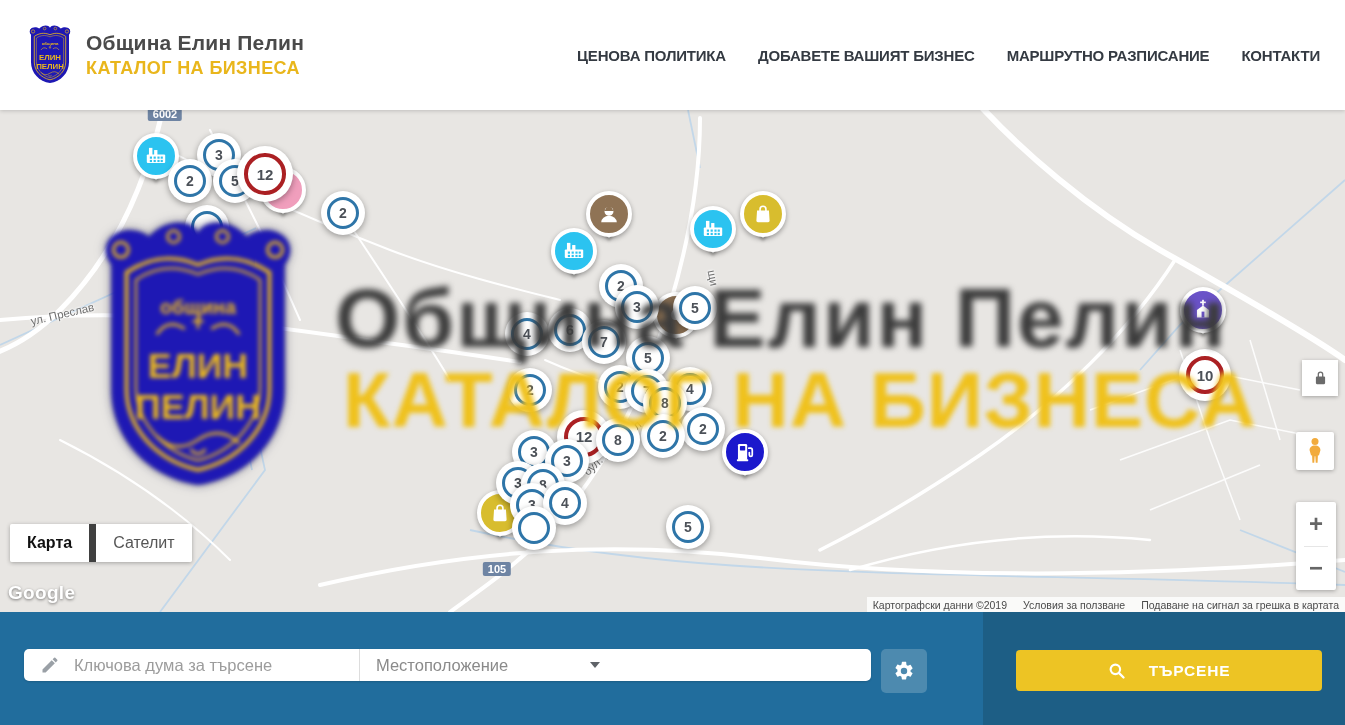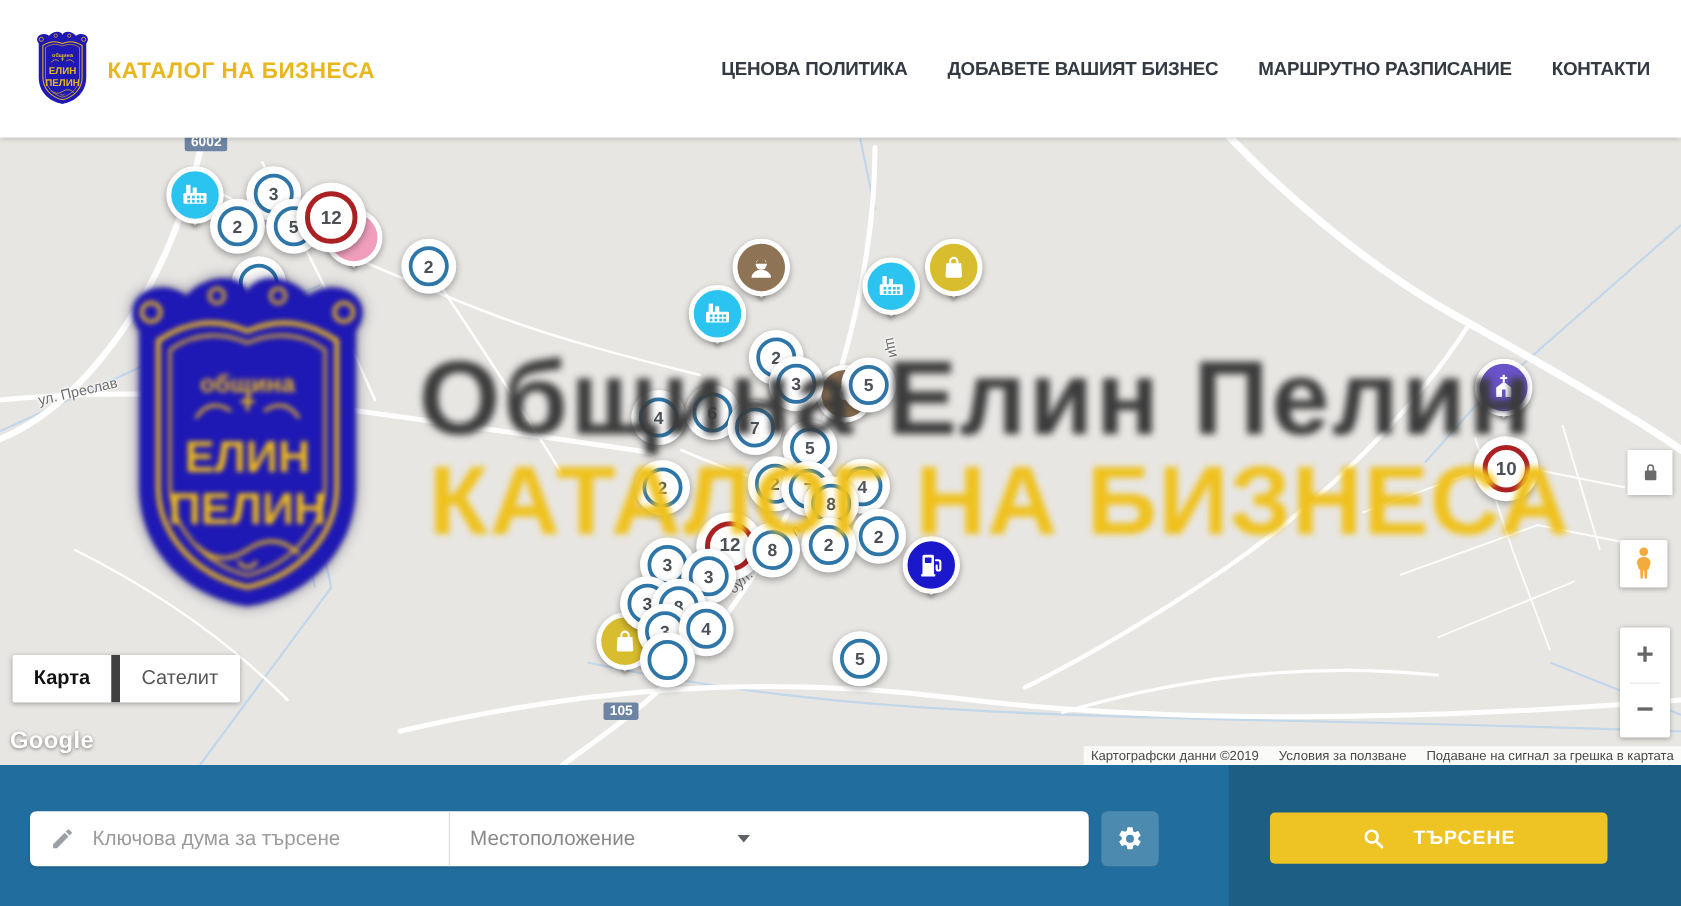--- a/index.html
+++ b/index.html
@@ -63,33 +63,33 @@
   .pegman-btn{position:absolute;left:1296px;top:322px;width:38px;height:38px;background:#fff;border:none;
           z-index:6;box-shadow:0 1px 4px rgba(0,0,0,.3);display:flex;align-items:center;justify-content:center;cursor:pointer;border-radius:2px}
   .zoomctl{position:absolute;left:1296px;top:392px;width:40px;height:88px;background:#fff;z-index:6;
           box-shadow:0 1px 4px rgba(0,0,0,.3);display:flex;flex-direction:column;border-radius:2px}
   .zbtn{flex:1;border:none;background:none;font-size:24px;color:#666;font-weight:bold;font-family:inherit;cursor:pointer;line-height:1}
   .zdiv{height:1px;background:#e6e6e6;margin:0 8px}
 
   
   .searchbar{position:absolute;left:0;top:612px;width:1345px;height:113px;background:var(--bar-blue,#216d9d);z-index:40}
   .dark-side{position:absolute;left:983px;top:0;right:0;bottom:0;background:var(--bar-blue-dark,#1d5e85)}
-  .panel{position:absolute;left:24px;top:37px;width:847px;height:44px;background:#fff;border-radius:5px;
+  .panel{position:absolute;left:24px;top:37px;width:847px;height:32px;background:#fff;border-radius:5px;
          display:flex;z-index:1;box-shadow:0 1px 2px rgba(0,0,0,.15)}
   .sec{display:flex;align-items:center;box-sizing:border-box;height:100%}
   .sec-keyword{width:335px;padding-left:16px;gap:12px}
   .sec-cat{width:257px;border-left:1px solid #ddd;padding:0 14px 0 16px;justify-content:space-between;cursor:pointer}
   .sec-loc{width:255px;border-left:1px solid #ddd;padding:0 14px 0 16px;justify-content:space-between;cursor:pointer}
   .kw-input{border:none;outline:none;font-size:16.5px;font-family:inherit;color:#333;width:225px;background:transparent}
   .kw-input::placeholder{color:#9c9c9c}
   .sel-label{font-size:16.5px;color:#8a8a8a}
   .caret{width:0;height:0;border-left:5px solid transparent;border-right:5px solid transparent;border-top:6px solid #5f6368}
   .gear-btn{position:absolute;left:881px;top:37px;width:46px;height:44px;border-radius:5px;
             background:#4d8aaf;border:none;display:flex;align-items:center;justify-content:center;z-index:1;cursor:pointer}
-  .search-btn{position:absolute;left:1016px;top:38px;width:270px;height:41px;border-radius:4px;
+  .search-btn{position:absolute;left:1016px;top:38px;width:306px;height:41px;border-radius:4px;
             background:var(--accent-yellow,#edc424);border:none;display:flex;align-items:center;justify-content:center;
             gap:23px;color:#fff;font-size:15.5px;font-weight:bold;letter-spacing:.8px;font-family:inherit;z-index:1;cursor:pointer}
 </style>
 </head>
 <body>
 
 <header>
   <div class="brand">
     <span class="crest-slot" id="logo-crest">
         <svg width="50" height="62" viewBox="0 0 120 150">
@@ -103,20 +103,21 @@
     <path d="M22,30 L22,92 C22,113 38,130 60,135 C82,130 98,113 98,92 L98,30 C86,22 74,20 60,26 C46,20 34,22 22,30 Z" fill="none" stroke="#e9b71e" stroke-width="2"></path>
     <path d="M27,34 L27,91 C27,109 41,125 60,130 C79,125 93,109 93,91 L93,34 C83,27 72,26 60,31 C48,26 37,27 27,34 Z" fill="none" stroke="#e9b71e" stroke-width="1.2"></path>
     <text x="60" y="52" text-anchor="middle" font-size="10.5" font-weight="bold" fill="#e9b71e">община</text>
     <path d="M38,63 q6,-9 15,-3 M82,63 q-6,-9 -15,-3 M57,56 h6 M60,53 v7" stroke="#e9b71e" stroke-width="1.4" fill="none"></path>
     <text x="60" y="86" text-anchor="middle" font-size="19" font-weight="bold" fill="#e9b71e">ЕЛИН</text>
     <text x="60" y="108" text-anchor="middle" font-size="19" font-weight="bold" fill="#e9b71e">ПЕЛИН</text>
     <path d="M38,117 q10,10 22,2 q12,-8 22,2 M56,124 q4,5 8,0" stroke="#e9b71e" stroke-width="1.4" fill="none"></path>
   </svg>
       </span>
     <div>
+      <div class="brand-title">Община Елин Пелин</div>
       <div class="brand-subtitle">КАТАЛОГ НА БИЗНЕСА</div>
     </div>
   </div>
   <nav id="main-nav">
       <a class="nav-item">ЦЕНОВА ПОЛИТИКА</a>
       <a class="nav-item">ДОБАВЕТЕ ВАШИЯТ БИЗНЕС</a>
       <a class="nav-item">МАРШРУТНО РАЗПИСАНИЕ</a>
       <a class="nav-item">КОНТАКТИ</a>
     </nav>
 </header>

